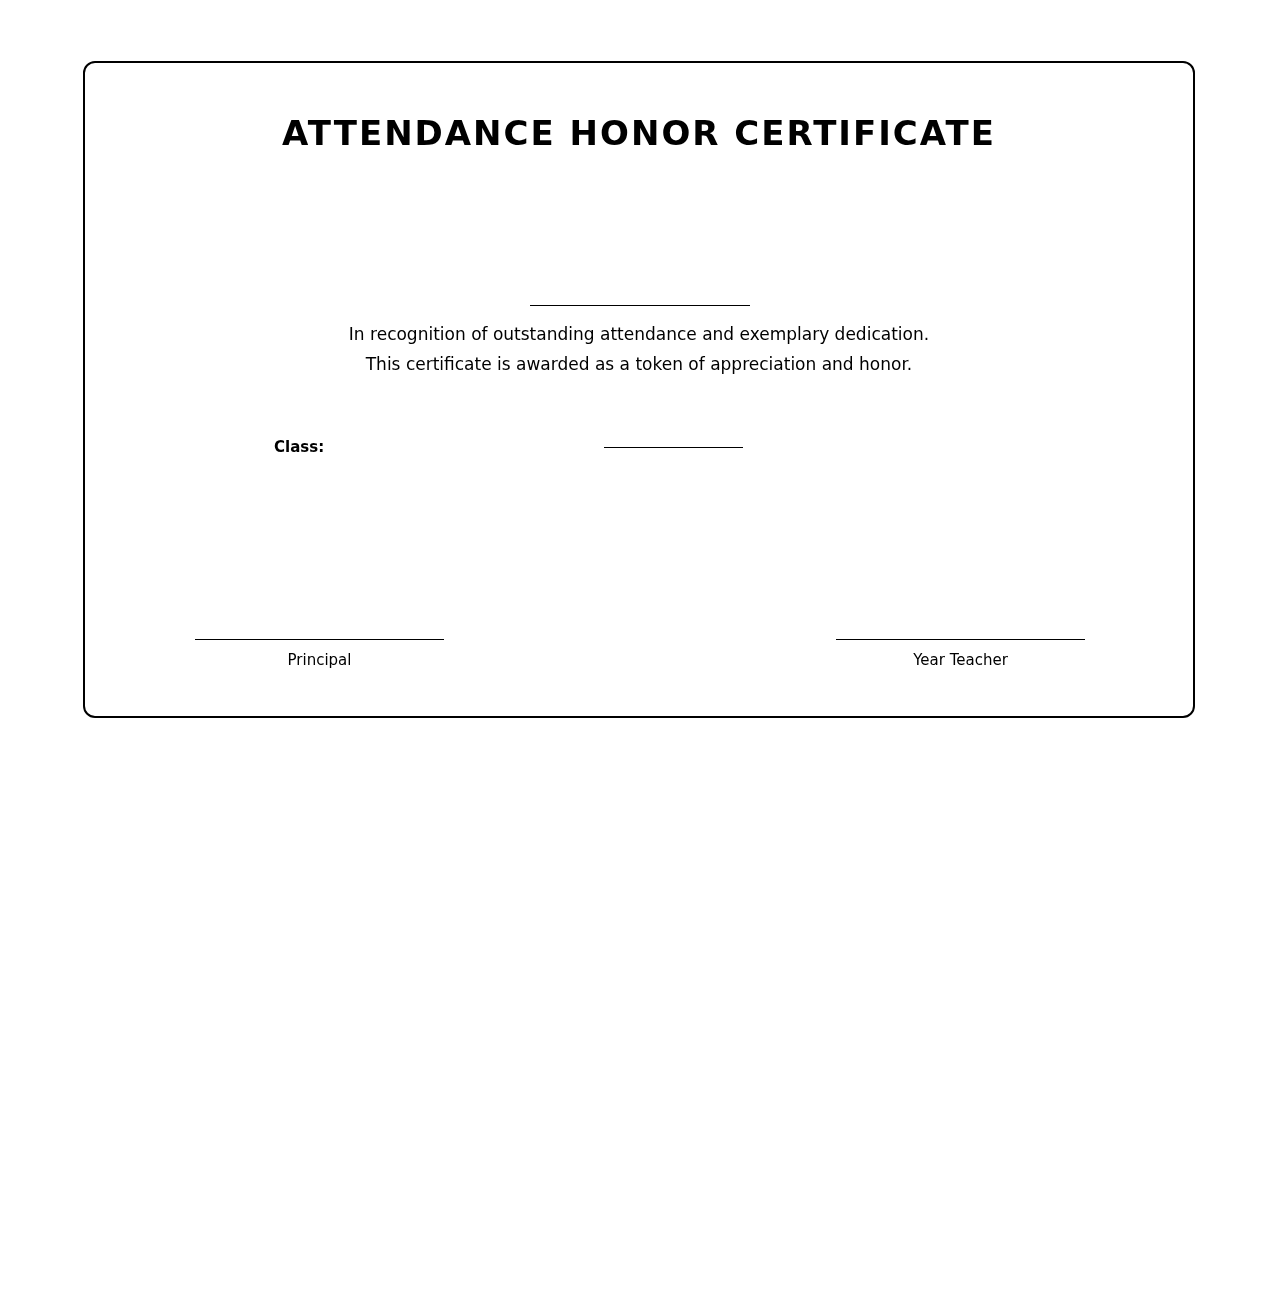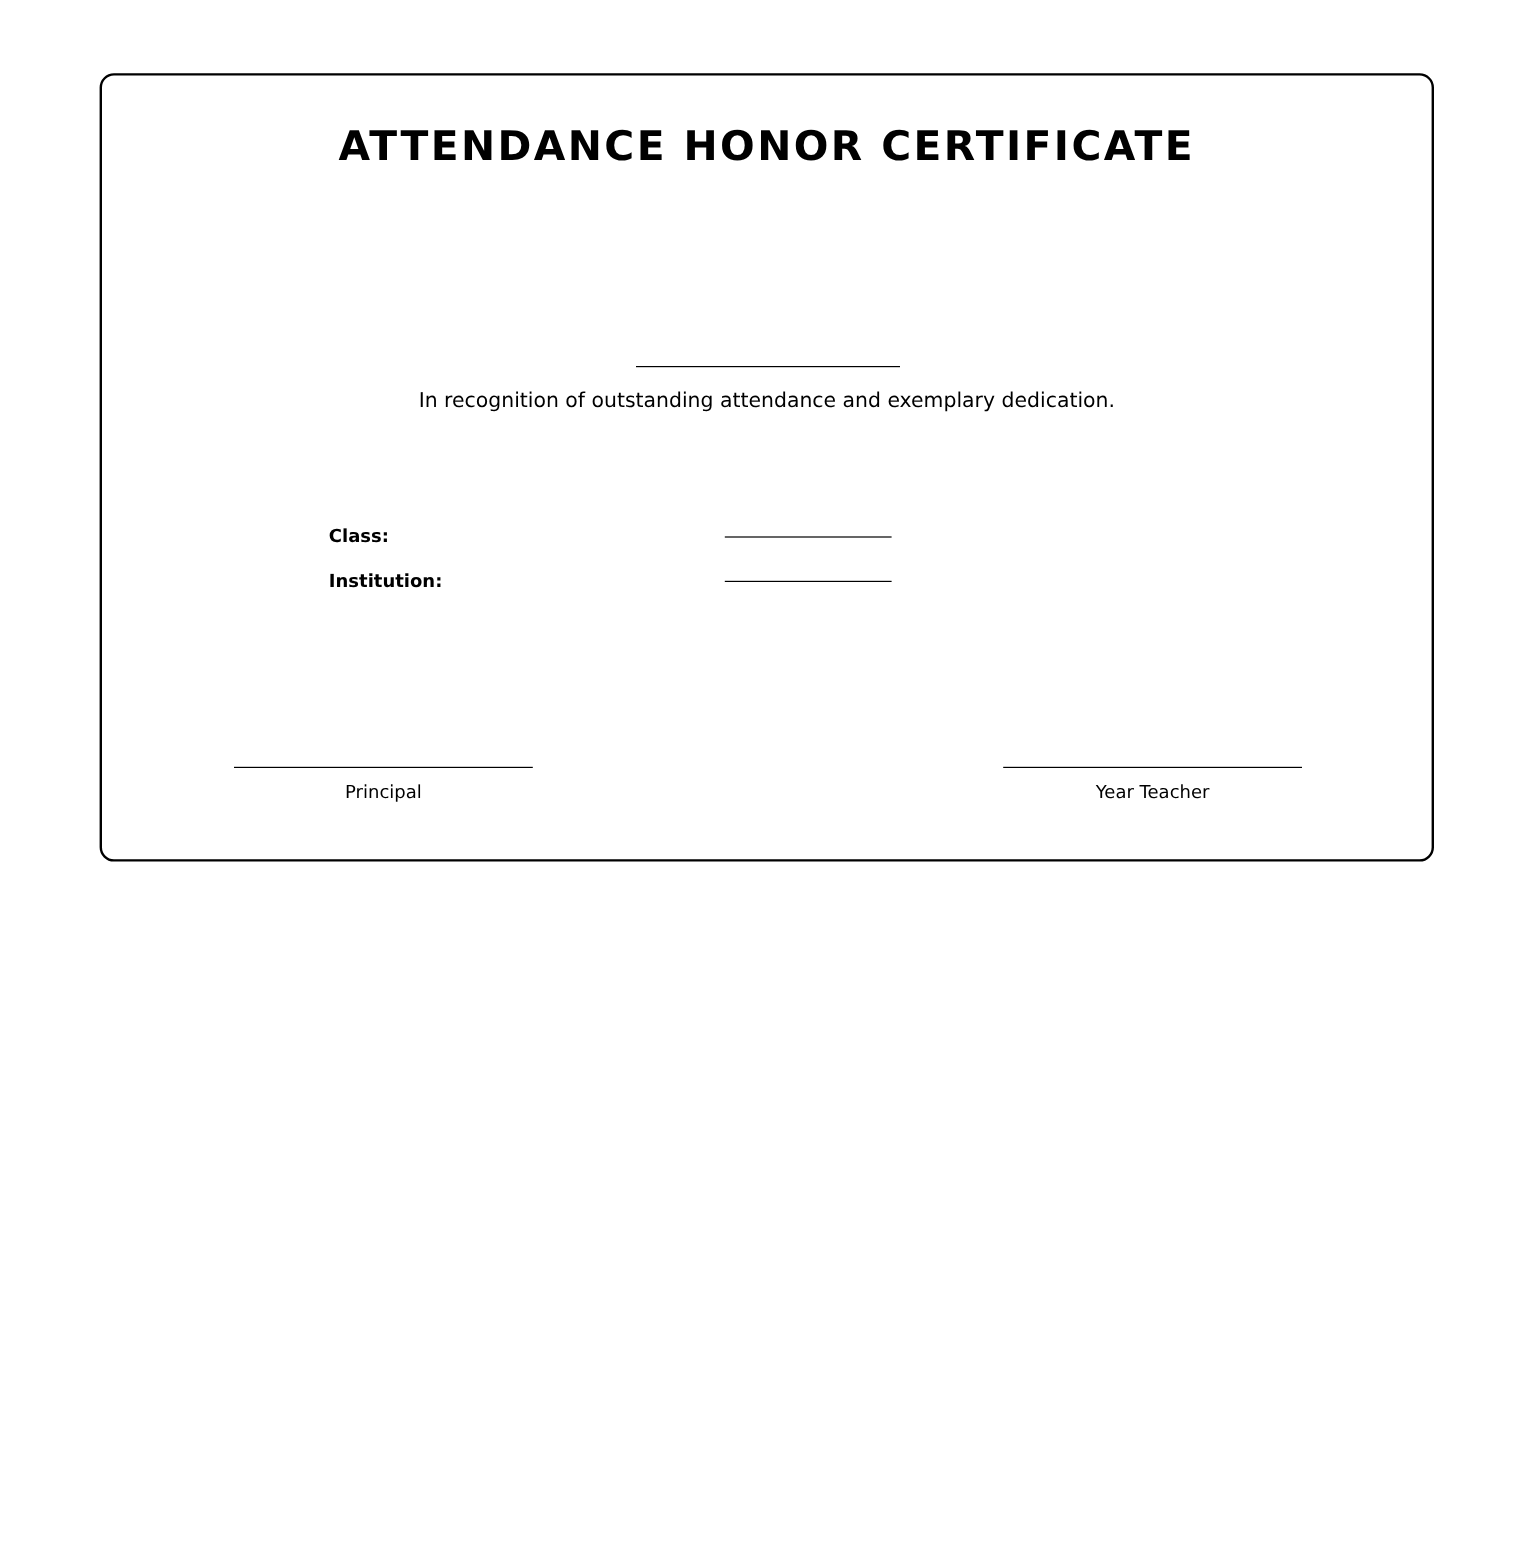--- a/index.html
+++ b/index.html
@@ -2,21 +2,21 @@
 <html><head>
   <meta charset="utf-8">
   <style>
     html, body { margin: 0; padding: 0; background: #ffffff; }
     body { width: 1278px; height: 1300px; position: relative; font-family: "DejaVu Sans", sans-serif; color: #000; }
     .certificate {
       position: absolute; left: 83px; top: 61px; width: 1108px; height: 653px;
       border: 2px solid #000; border-radius: 12px; background: #fff;
     }
     .title {
-      position: absolute; left: 0; right: 0; top: 36px; text-align: center;
+      position: absolute; left: 0; right: 0; top: 47px; text-align: center;
       font-size: 34px; font-weight: bold; letter-spacing: 2px; line-height: 46px;
     }
     .subtitle {
       position: absolute; left: 0; right: 0; top: 108px; text-align: center;
       font-size: 20px; line-height: 28px; letter-spacing: 0.5px;
     }
     .name-line {
       position: absolute; left: 445px; top: 242px; width: 220px; height: 0;
       border-top: 1px solid #000;
     }
@@ -40,29 +40,26 @@
 </head>
 <body>
 
 <div class="certificate">
   <div class="title">ATTENDANCE HONOR CERTIFICATE</div>
 
   <div class="name-line"></div>
 
   <div class="body-text">
     <div>In recognition of outstanding attendance and exemplary dedication.</div>
+    <div>This certificate is awarded as a token of appreciation and honor.</div>
   </div>
 
   <div class="details">
     <div class="detail-row">
       <span class="detail-label">Class:</span>
-      <span class="detail-value"></span>
-    </div>
-    <div class="detail-row">
-      <span class="detail-label">Institution:</span>
       <span class="detail-value"></span>
     </div>
   </div>
 
   <div class="signature left">
     <div class="sig-line"></div>
     <div class="sig-label">Principal</div>
   </div>
   <div class="signature right">
     <div class="sig-line"></div>

